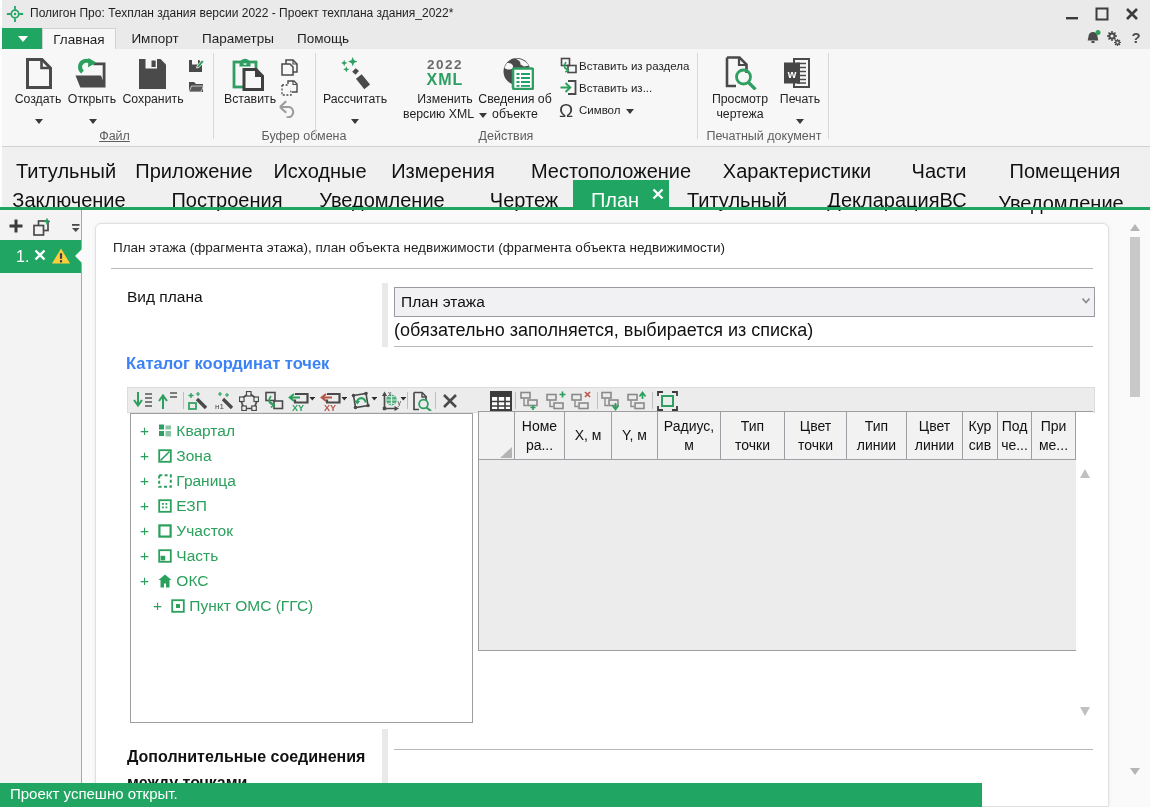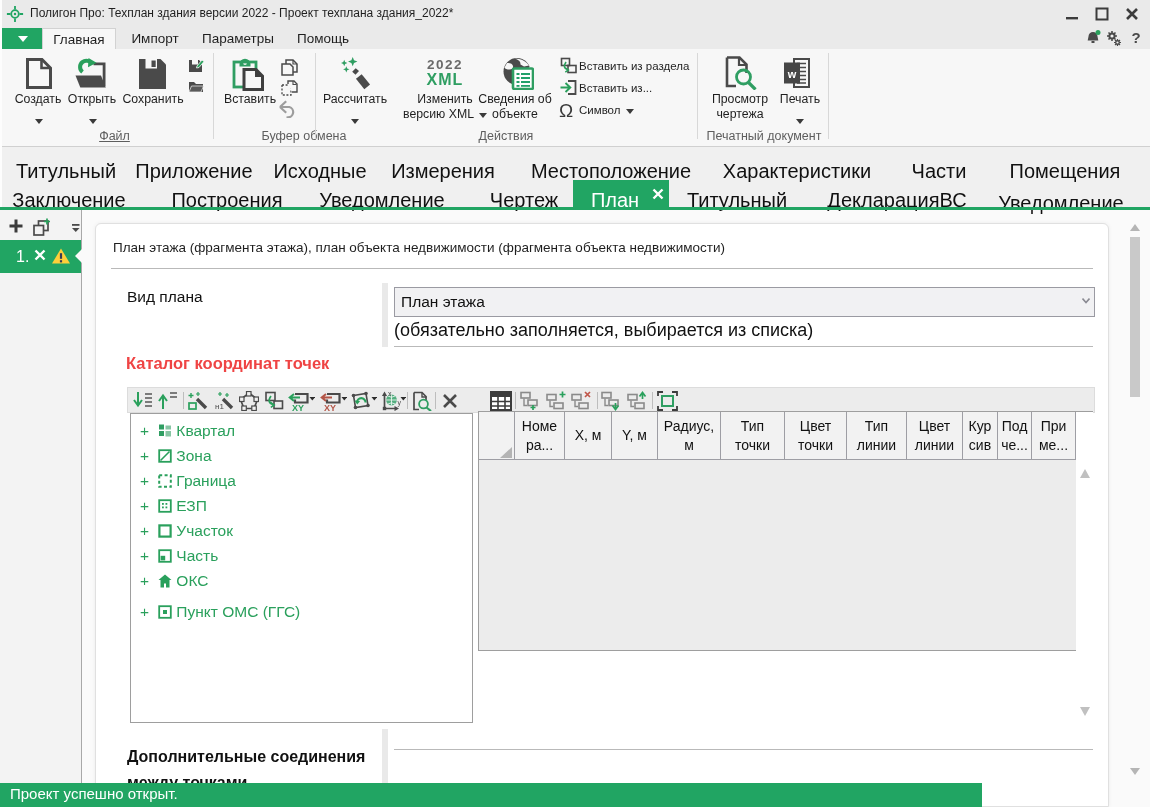--- a/index.html
+++ b/index.html
@@ -269,21 +269,21 @@
 <div class="abs" style="left:113px;top:240px;font-size:13.5px;color:#1f1f1f;">План этажа (фрагмента этажа), план объекта недвижимости (фрагмента объекта недвижимости)</div>
 <div class="abs hline" style="left:111px;top:268px;width:982px;"></div>
 <div class="abs" style="left:127px;top:288px;font-size:15.5px;color:#111;">Вид плана</div>
 <div class="abs" style="left:382px;top:283px;width:6px;height:64px;background:#e9e9e9;"></div>
 <div class="abs" id="combobox">План этажа</div>
 <svg class="abs" style="left:1082px;top:298px" width="8" height="7" viewBox="0 0 8 7">
     <path d="M0.5 0.5 L4 4.5 L7.5 0.5" fill="none" stroke="#8a8a92" stroke-width="1.6"></path>
   </svg>
 <div class="abs" style="left:394px;top:320px;font-size:18px;color:#111;">(обязательно заполняется, выбирается из списка)</div>
 <div class="abs hline" style="left:394px;top:346px;width:699px;"></div>
-<div class="abs b2" style="left:126px;top:354px;font-size:16.5px;color:#ef4444;">Каталог координат точек</div>
+<div class="abs b2" style="left:126px;top:354px;font-size:16.5px;color:#3b82f6;">Каталог координат точек</div>
 
 <div class="abs" id="cattb">
  <svg class="ticon" style="left:5px" width="20" height="19" viewBox="0 0 20 19">
       <path d="M5 1 v13 m-4 -5 l4 5.5 l4 -5.5" fill="none" stroke="#2aa05c" stroke-width="2"></path>
       <path d="M12 3 h7 M12 7 h7 M12 11 h7 M12 15 h7" stroke="#555" stroke-width="1.6"></path>
     </svg>
  <svg class="ticon" style="left:30px" width="20" height="19" viewBox="0 0 20 19">
       <path d="M5 18 v-13 m-4 5 l4 -5.5 l4 5.5" fill="none" stroke="#2aa05c" stroke-width="2"></path>
       <path d="M12 2 h7 M12 6 h7" stroke="#555" stroke-width="1.6"></path>
     </svg>
@@ -442,21 +442,21 @@
   <div class="titem" style="top:104px;">+ <svg width="14" height="14" viewBox="0 0 14 14">
         <rect x="1.4" y="1.4" width="11.2" height="11.2" fill="none" stroke="#2aa05c" stroke-width="2.2"></rect>
       </svg>Участок</div>
   <div class="titem" style="top:129px;">+ <svg width="14" height="14" viewBox="0 0 14 14">
         <rect x="1.2" y="1.2" width="11.6" height="11.6" fill="none" stroke="#2aa05c" stroke-width="1.8"></rect>
         <rect x="2.6" y="6.8" width="4.6" height="4.6" fill="#2aa05c"></rect>
       </svg>Часть</div>
   <div class="titem" style="top:154px;">+ <svg width="14" height="14" viewBox="0 0 14 14">
         <path d="M7 0.5 L13.5 6 h-2 v7.5 h-3.5 v-4 h-2 v4 h-3.5 V6 h-2 z" fill="#2aa05c"></path>
       </svg>ОКС</div>
-  <div class="titem" style="top:185px;">+ <svg width="14" height="14" viewBox="0 0 14 14">
+  <div class="titem" style="top:179px;margin-left:13px;">+ <svg width="14" height="14" viewBox="0 0 14 14">
         <rect x="1.2" y="1.2" width="11.6" height="11.6" fill="none" stroke="#2aa05c" stroke-width="1.8"></rect>
         <rect x="5" y="5" width="4" height="4" fill="#2aa05c"></rect>
       </svg>Пункт ОМС (ГГС)</div>
 </div>
 
 <div class="abs" id="grid">
   <div class="hcell" style="left:0;width:36px;">
       <svg style="position:absolute;left:21px;top:35px" width="13" height="11" viewBox="0 0 13 11">
         <path d="M12 0 V11 H0 z" fill="#b4b4b4"></path>
       </svg>

